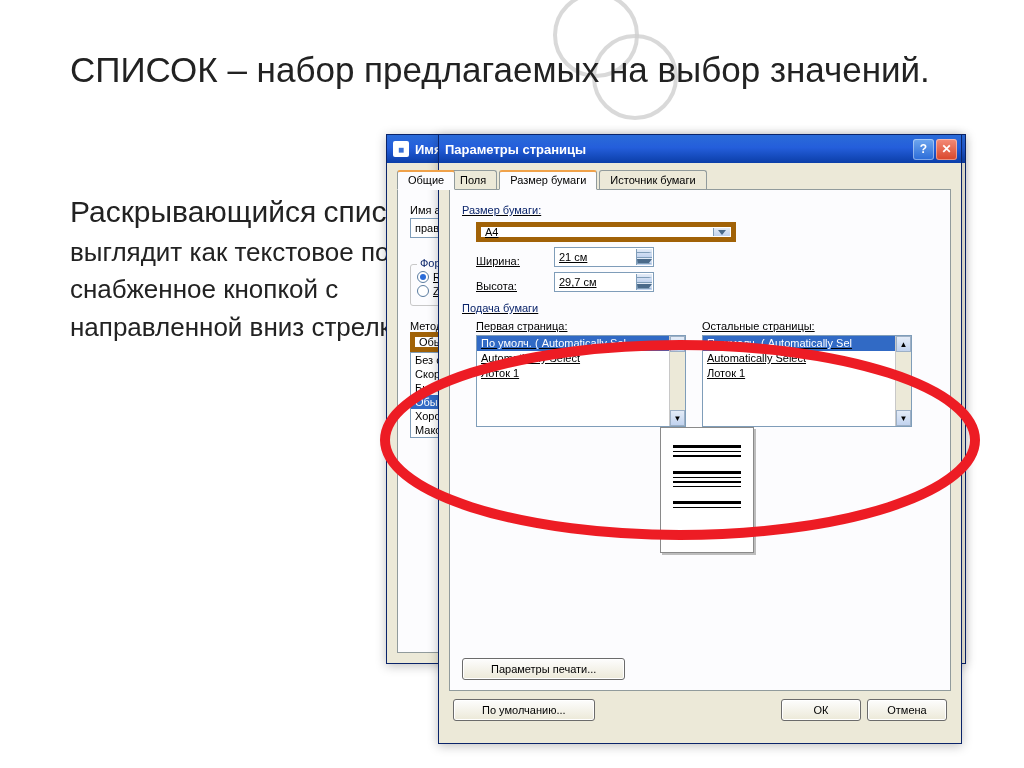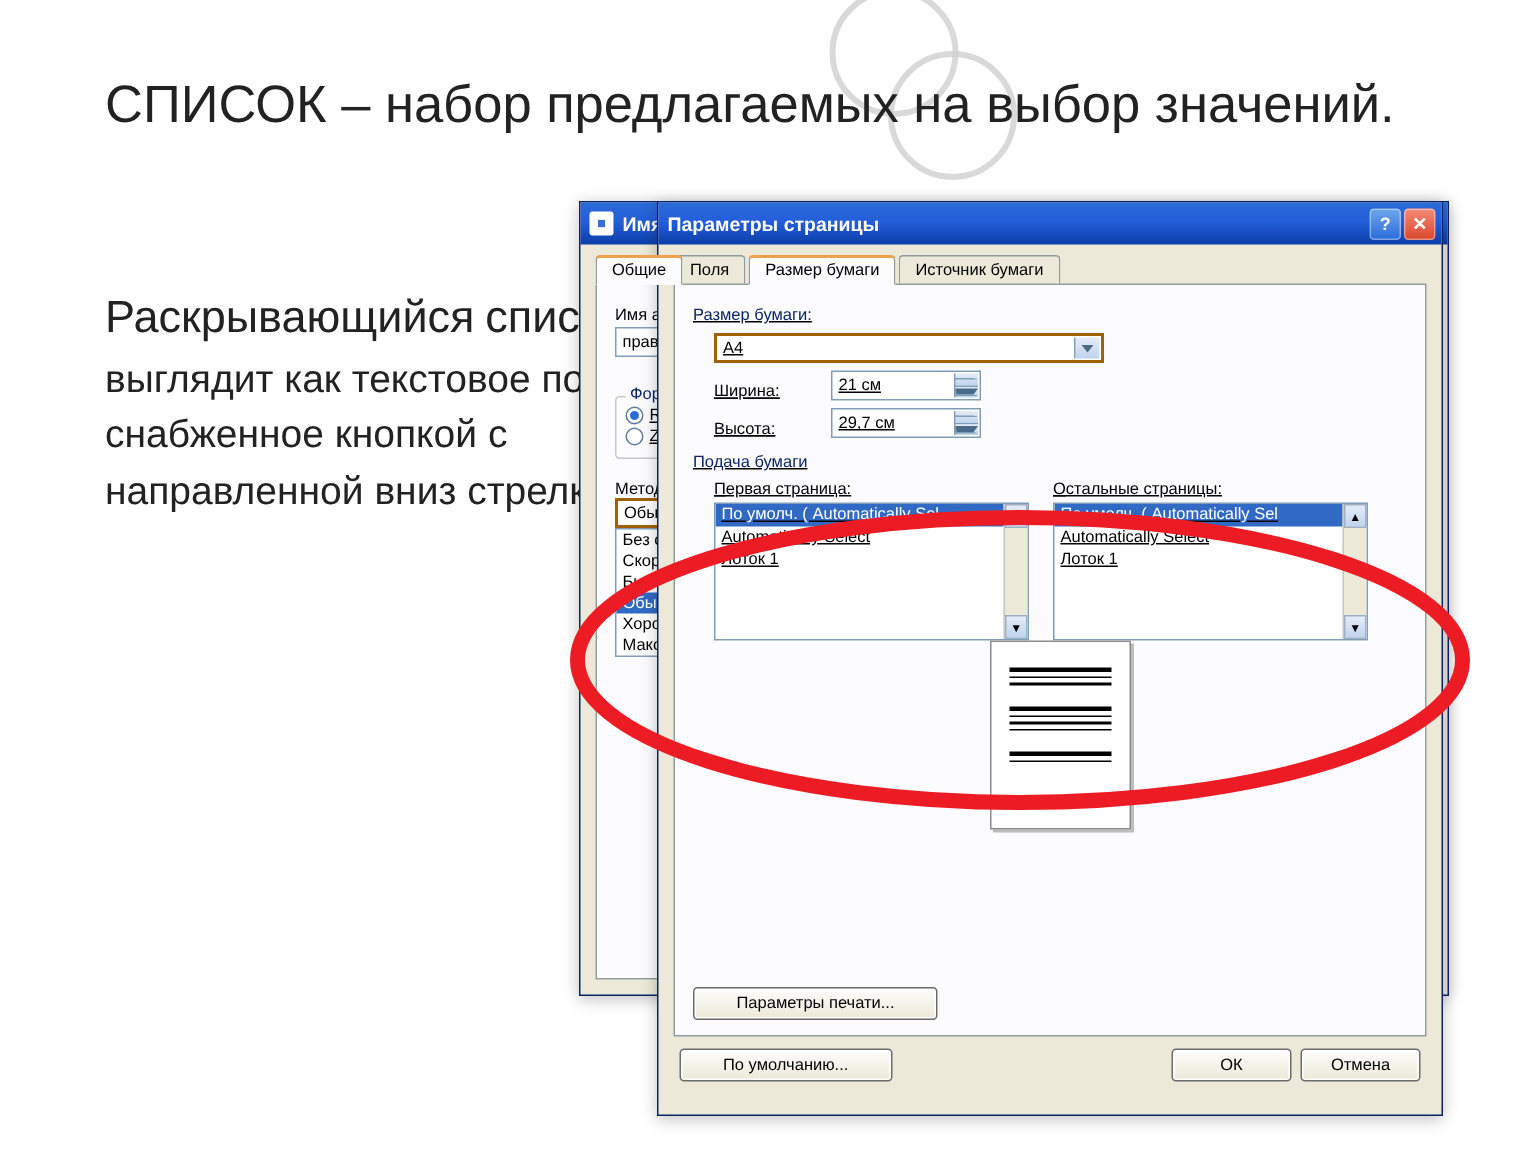--- a/index.html
+++ b/index.html
@@ -25,21 +25,21 @@
   .win-body { position:relative; padding:6px 10px 10px 10px; font-size:11px; color:#000; }
   .tabs { display:flex; gap:0; }
   .tab { border:1px solid #919b9c; border-bottom:none; background:#ece9d8; padding:3px 10px; font-size:11px; margin-right:2px; position:relative; top:1px; border-radius:3px 3px 0 0;}
   .tab.active { background:#fcfcfe; border-bottom:1px solid #fcfcfe; z-index:2; border-top:2px solid #f0a24a; padding-top:2px; }
   .tab-body { border:1px solid #919b9c; background:#fcfcfe; padding:10px 12px 12px 12px; }
 
   .section-label { color:#0a246a; font-size:11px; margin:4px 0 6px 0; }
 
   .field-row { display:flex; align-items:flex-end; gap:8px; margin:5px 0 5px 14px; }
   .field-row label { width:70px; text-decoration:underline solid transparent; }
-  .dropdown { position:relative; border:2px solid #a16207; background:#fff; height:20px; width:260px; display:flex; align-items:center; padding:0 4px; font-size:11px; }
+  .dropdown { position:relative; border:5px solid #a16207; background:#fff; height:20px; width:260px; display:flex; align-items:center; padding:0 4px; font-size:11px; }
   .dropdown .dd-btn { position:absolute; right:1px; top:1px; bottom:1px; width:17px; background:linear-gradient(#e4ecf7,#c1d3ef); border-left:1px solid #7f9db9; display:flex; align-items:center; justify-content:center; }
   .spinner { border:1px solid #7f9db9; background:#fff; height:20px; width:100px; display:flex; align-items:center; padding:0 4px; font-size:11px; position:relative;}
   .spinner .sp-btns { position:absolute; right:1px; top:1px; bottom:1px; width:16px; display:flex; flex-direction:column; }
   .spinner .sp-btns div { flex:1; background:linear-gradient(#e4ecf7,#c1d3ef); border-left:1px solid #7f9db9; display:flex; align-items:center; justify-content:center; font-size:7px; }
   .spinner .sp-btns div:first-child { border-bottom:1px solid #7f9db9;}
 
   .twocol { display:flex; gap:16px; margin-left:14px; }
   .listbox { border:1px solid #7f9db9; background:#fff; width:210px; height:92px; position:relative; font-size:11px; overflow:hidden; }
   .listbox .item { padding:0 4px; height:15px; line-height:15px; white-space:nowrap; overflow:hidden; text-overflow:clip; }
   .listbox .item.sel { background:#316ac5; color:#fff;}

